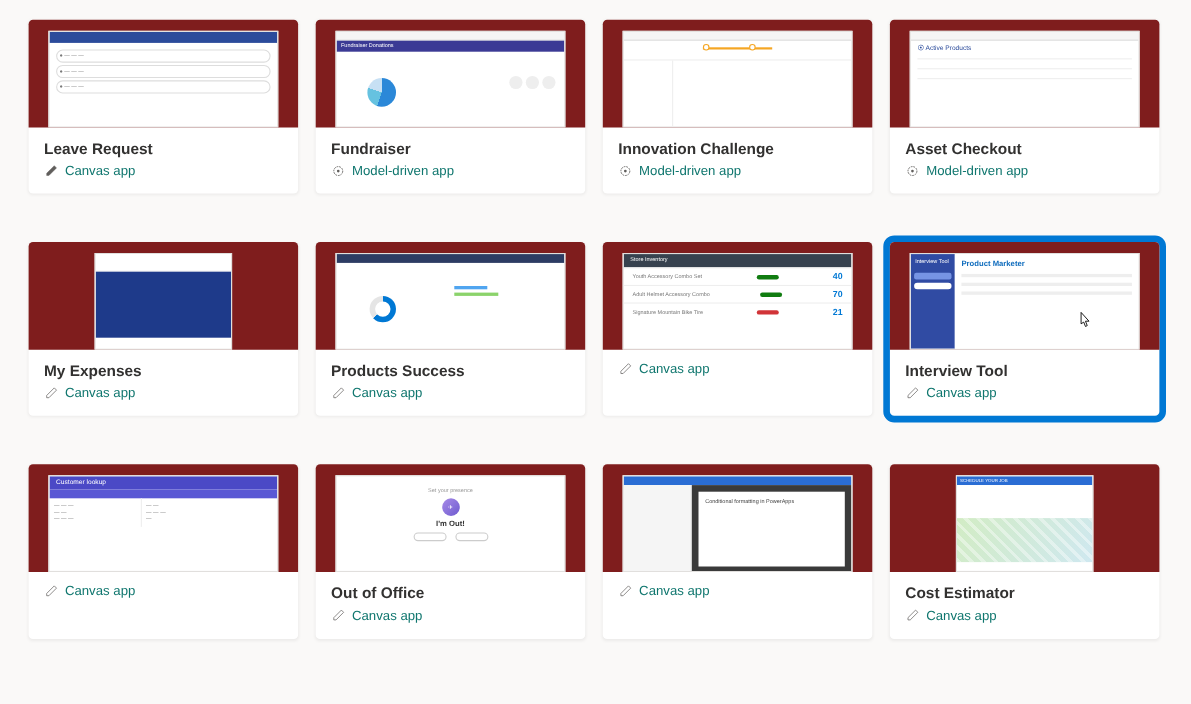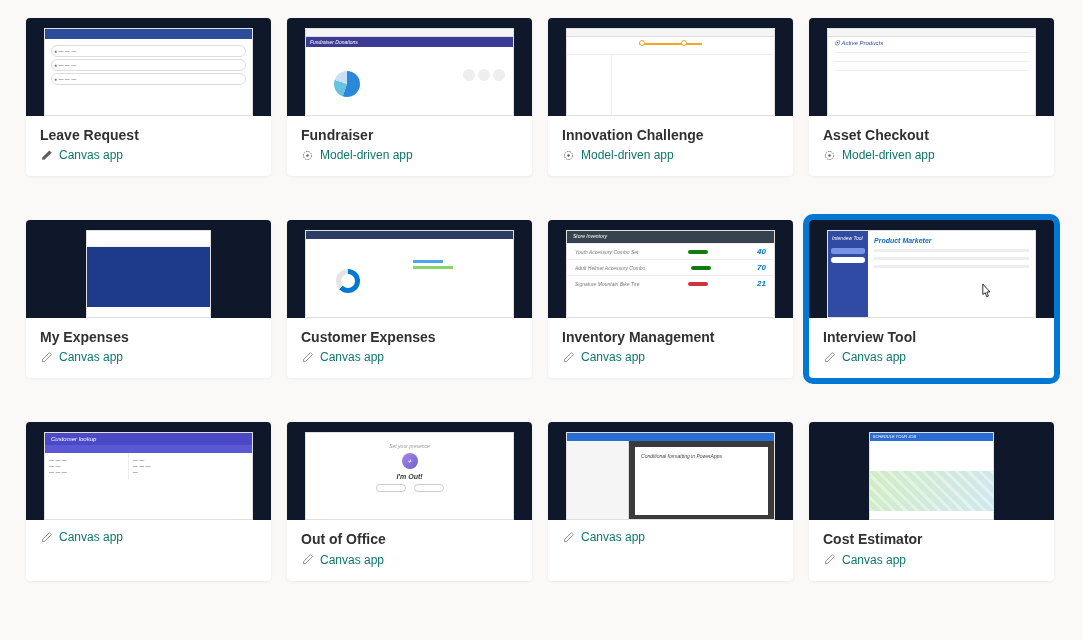--- a/index.html
+++ b/index.html
@@ -23,30 +23,29 @@
     border-radius: 4px;
     box-shadow: 0 1px 3px rgba(0,0,0,0.06);
     width: 245px;
     cursor: pointer;
     position: relative;
   }
   .card.highlight {
     outline: 6px solid #0078d4;
   }
   .thumb {
-    background: #0f172a;
+    background: #7f1d1d;
     height: 98px;
     border-radius: 4px 4px 0 0;
     display: flex;
     align-items: center;
     justify-content: center;
     overflow: hidden;
     padding: 10px 18px 0 18px;
     position: relative;
-    font-style: italic;
   }
   .thumb .fake {
     width: 100%;
     height: 100%;
     background: #fff;
     border: 1px solid #e1dfdd;
     position: relative;
     overflow: hidden;
     font-size: 5px;
     color: #7a7a7a;
@@ -243,21 +242,21 @@
       <div class="fake">
         <div class="bar" style="background:#2d3c63;height:8px;"></div>
         <div class="donut"></div>
         <div style="position:absolute;right:20px;top:26px;width:80px;">
           <div style="height:3px;background:#50a5f0;margin:3px 0;width:30px;"></div>
           <div style="height:3px;background:#8bd36b;margin:3px 0;width:40px;"></div>
         </div>
       </div>
     </div>
     <div class="meta">
-      <div class="title">Customer Expenses</div>
+      <div class="title">Products Success</div>
       <div class="type-row">
         <span class="icon-pencil">
           <svg viewBox="0 0 16 16">
               <path d="M11.5 2l2.5 2.5L5.5 13 3 13l0-2.5L11.5 2z" stroke="#605e5c" stroke-width="0.8" fill="none"></path>
             </svg>
         </span>
         <span>Canvas app</span>
       </div>
     </div>
   </div>
@@ -277,21 +276,20 @@
             <span class="inv-num">70</span>
           </div>
         <div class="inv-row">
             <span>Signature Mountain Bike Tire</span>
             <span class="pill r"></span>
             <span class="inv-num">21</span>
           </div>
       </div>
     </div>
     <div class="meta">
-      <div class="title">Inventory Management</div>
       <div class="type-row">
         <span class="icon-pencil">
           <svg viewBox="0 0 16 16">
               <path d="M11.5 2l2.5 2.5L5.5 13 3 13l0-2.5L11.5 2z" stroke="#605e5c" stroke-width="0.8" fill="none"></path>
             </svg>
         </span>
         <span>Canvas app</span>
       </div>
     </div>
   </div>

